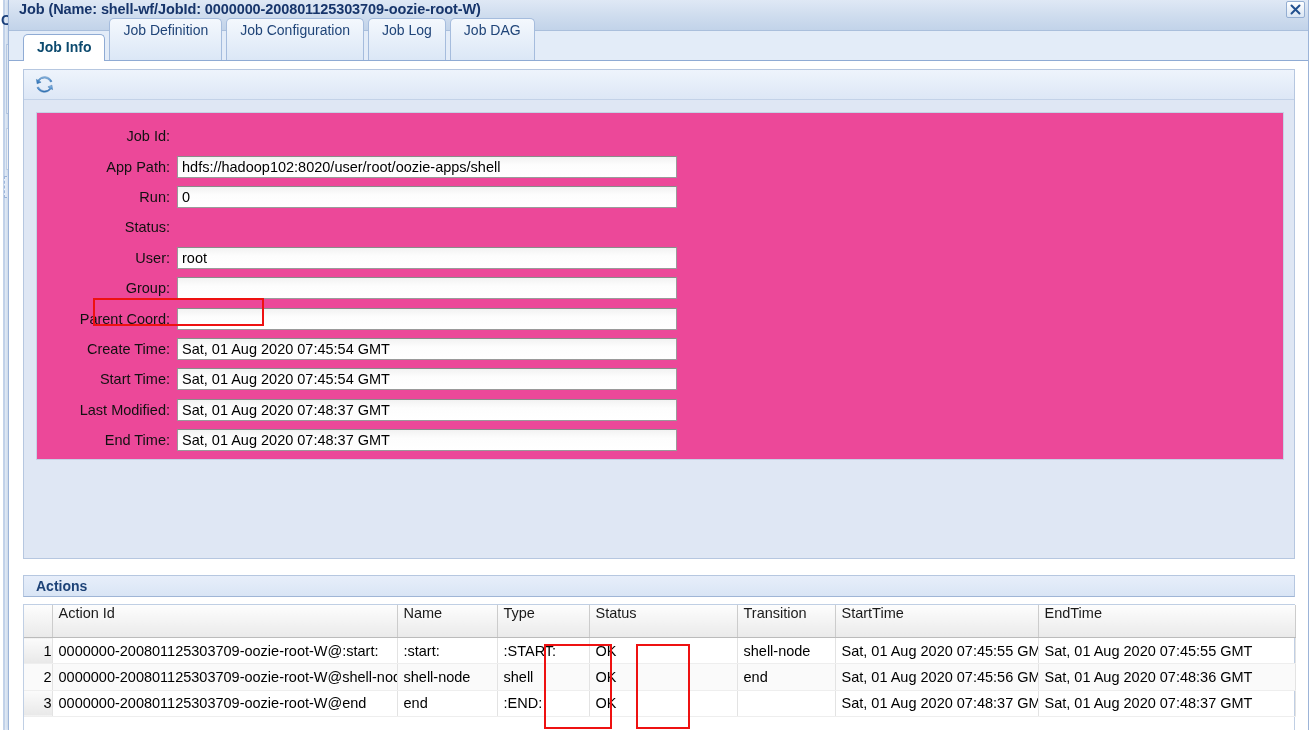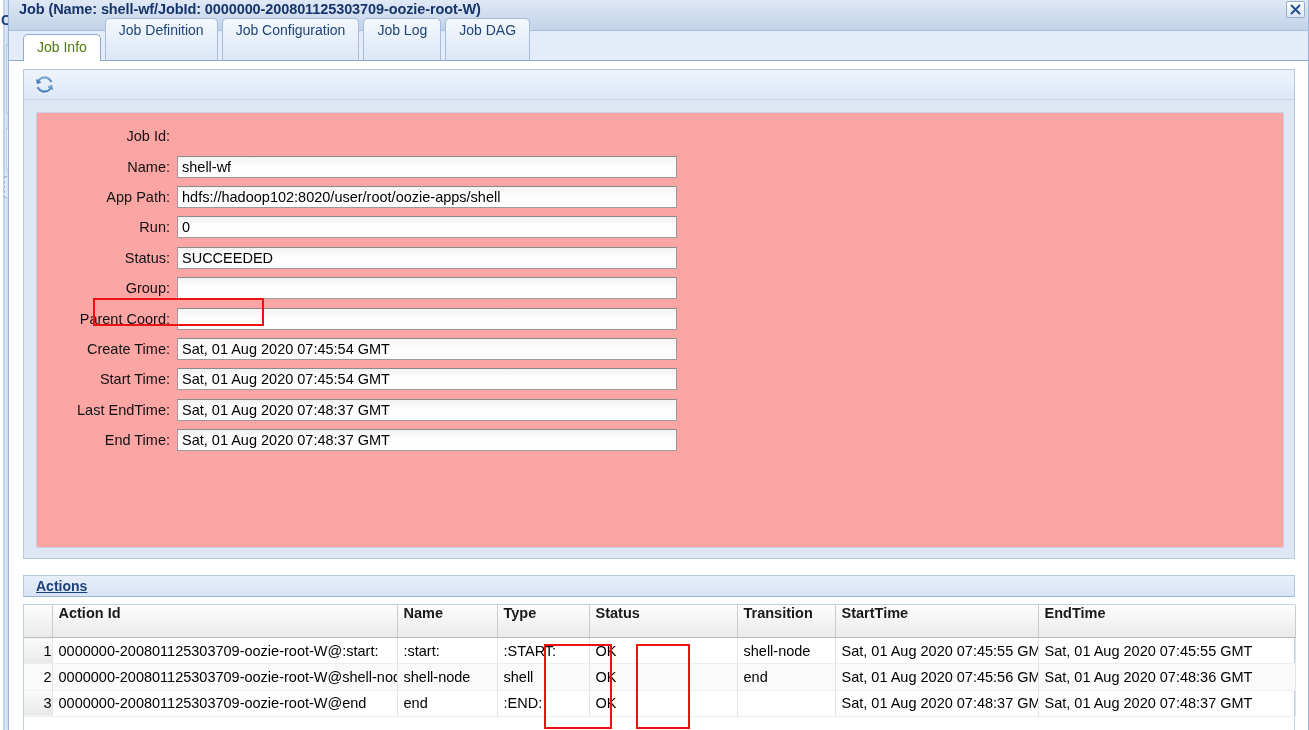--- a/index.html
+++ b/index.html
@@ -105,22 +105,22 @@
     color: #1f4478;
     background: linear-gradient(to bottom, #f4f8fd, #dbe7f6);
     border: 1px solid #a5bcdd;
     border-bottom: none;
     border-radius: 5px 5px 0 0;
     cursor: pointer;
     white-space: nowrap;
   }
   .tab.active {
     background: #ffffff;
-    font-weight: normal;
-    color: #4d7c0f;
+    font-weight: bold;
+    color: #0c4a6e;
     height: 27px;
     line-height: 25px;
     border-color: #8fabd4;
     position: relative;
     z-index: 2;
     margin-bottom: -1px;
     margin-top: 39px;
   }
 
   
@@ -146,22 +146,22 @@
     padding-left: 6px;
   }
   #refresh-btn {
     width: 28px; height: 26px;
     display: flex; align-items: center; justify-content: center;
     cursor: pointer; border-radius: 3px;
   }
 
   #form-area {
     position: absolute; left: 12px; top: 42px;
-    width: 1248px; height: 436px;
-    background: #fca5a5;
+    width: 1248px; height: 348px;
+    background: #ec4899;
     border: 1px solid #c5d2e6;
     padding-top: 8px;
   }
   .frow {
     display: flex; align-items: center;
     height: 30.4px;
   }
   .flabel {
     width: 140px;
     text-align: right;
@@ -197,42 +197,41 @@
   #actions-header {
     position: absolute; left: 14px; top: 514px;
     width: 1272px; height: 22px;
     background: linear-gradient(to bottom, #e7eefa, #d9e5f5);
     border: 1px solid #b6c7e0;
     border-bottom: 1px solid #9fb5d6;
   }
   #actions-title {
     font-size: 14px; font-weight: bold; color: #1d4277;
     padding: 2px 0 0 12px;
-    text-decoration: underline;
   }
   #actions-table-wrap {
     position: absolute; left: 14px; top: 543px;
     width: 1272px; height: 136px;
     background: #ffffff;
     border-left: 1px solid #c0cfe4;
     border-right: 1px solid #c0cfe4;
     border-top: 1px solid #c0cfe4;
   }
   table#actions-table {
     border-collapse: collapse;
     width: 1271px;
     table-layout: fixed;
     font-size: 14px;
   }
   table#actions-table th {
     height: 26px;
     background: linear-gradient(to bottom, #fdfdfd, #eaeaea);
     border-right: 1px solid #cccccc;
     border-bottom: 1px solid #bbbbbb;
-    font-weight: bold;
+    font-weight: normal;
     color: #1a1a1a;
     text-align: left;
     padding: 0 0 16px 6px;
     white-space: nowrap;
     font-size: 14.5px;
     margin-top: 19px;
   }
   table#actions-table td {
     height: 26.3px;
     border-right: 1px solid #e3e3e3;
@@ -321,40 +320,39 @@
           </svg>
         </div>
       </div>
 
       <div id="form-area">
 
         <div class="frow">
           <div class="flabel">Job Id:</div>
         </div>
 
-        <div class="frow">
-          <div class="flabel">Name:</div>
-          <div class="finput">shell-wf</div>
-        </div>
 
         <div class="frow">
           <div class="flabel">App Path:</div>
           <div class="finput">hdfs://hadoop102:8020/user/root/oozie-apps/shell</div>
         </div>
 
         <div class="frow">
           <div class="flabel">Run:</div>
           <div class="finput">0</div>
         </div>
 
         <div class="frow">
           <div class="flabel">Status:</div>
-          <div class="finput">SUCCEEDED</div>
-        </div>
-
+        </div>
+
+        <div class="frow">
+          <div class="flabel">User:</div>
+          <div class="finput">root</div>
+        </div>
 
         <div class="frow">
           <div class="flabel">Group:</div>
           <div class="finput"></div>
         </div>
 
         <div class="frow">
           <div class="flabel">Parent Coord:</div>
           <div class="finput"></div>
         </div>
@@ -363,21 +361,21 @@
           <div class="flabel">Create Time:</div>
           <div class="finput">Sat, 01 Aug 2020 07:45:54 GMT</div>
         </div>
 
         <div class="frow">
           <div class="flabel">Start Time:</div>
           <div class="finput">Sat, 01 Aug 2020 07:45:54 GMT</div>
         </div>
 
         <div class="frow">
-          <div class="flabel">Last EndTime:</div>
+          <div class="flabel">Last Modified:</div>
           <div class="finput">Sat, 01 Aug 2020 07:48:37 GMT</div>
         </div>
 
         <div class="frow">
           <div class="flabel">End Time:</div>
           <div class="finput">Sat, 01 Aug 2020 07:48:37 GMT</div>
         </div>
 
       </div>
     </div>

